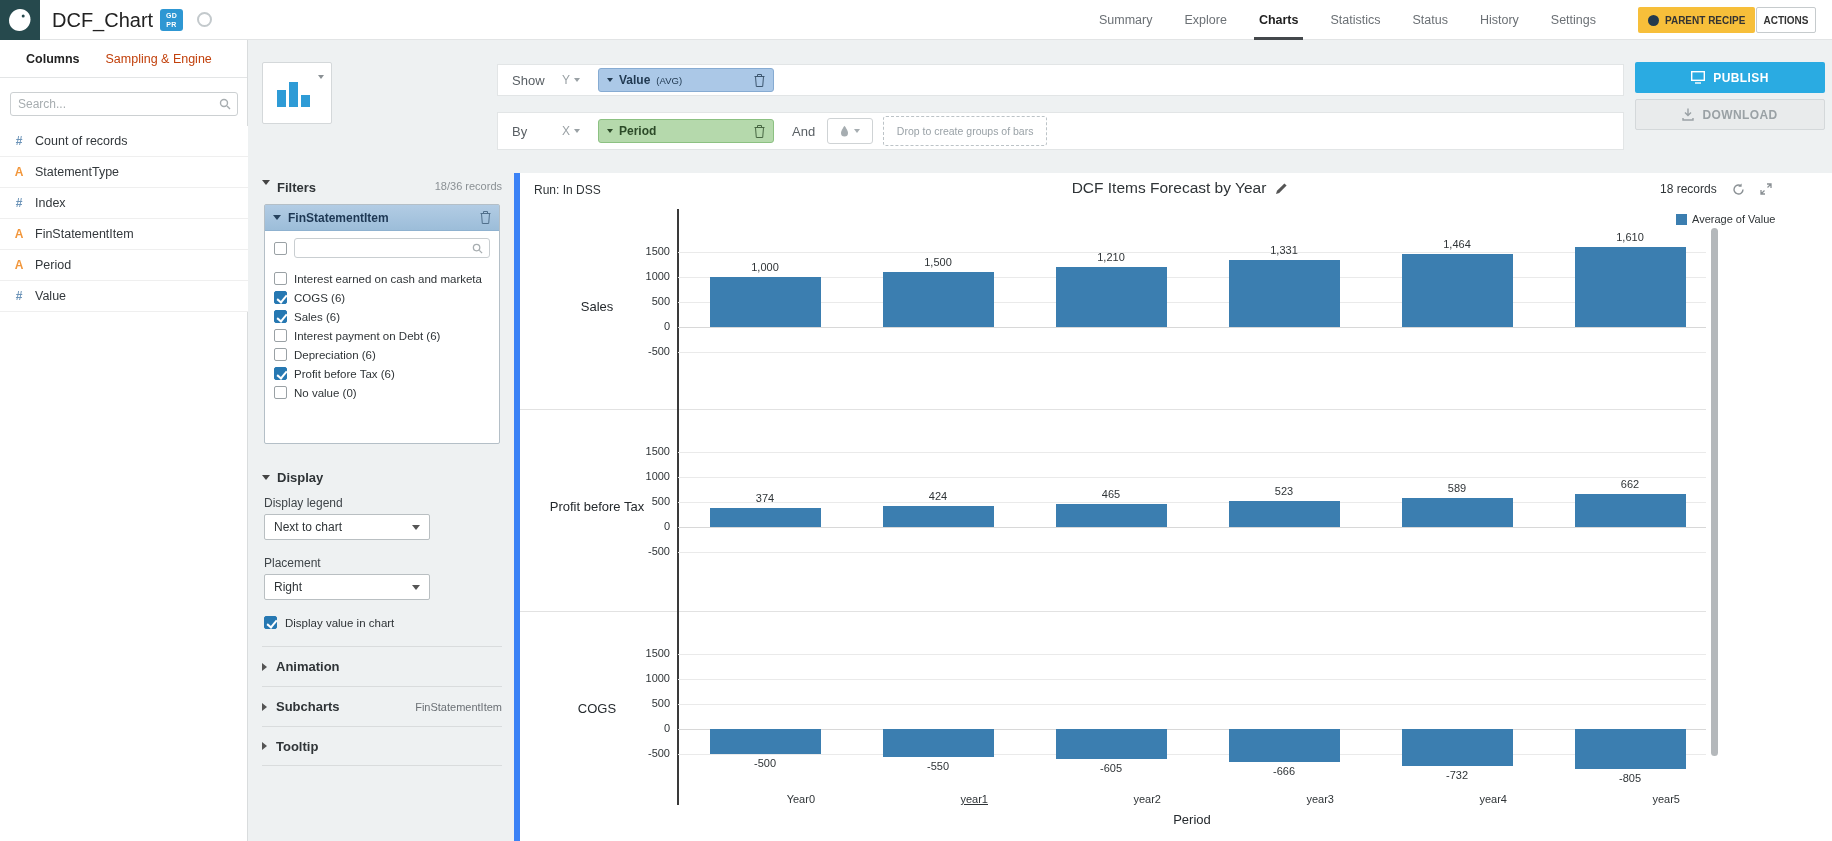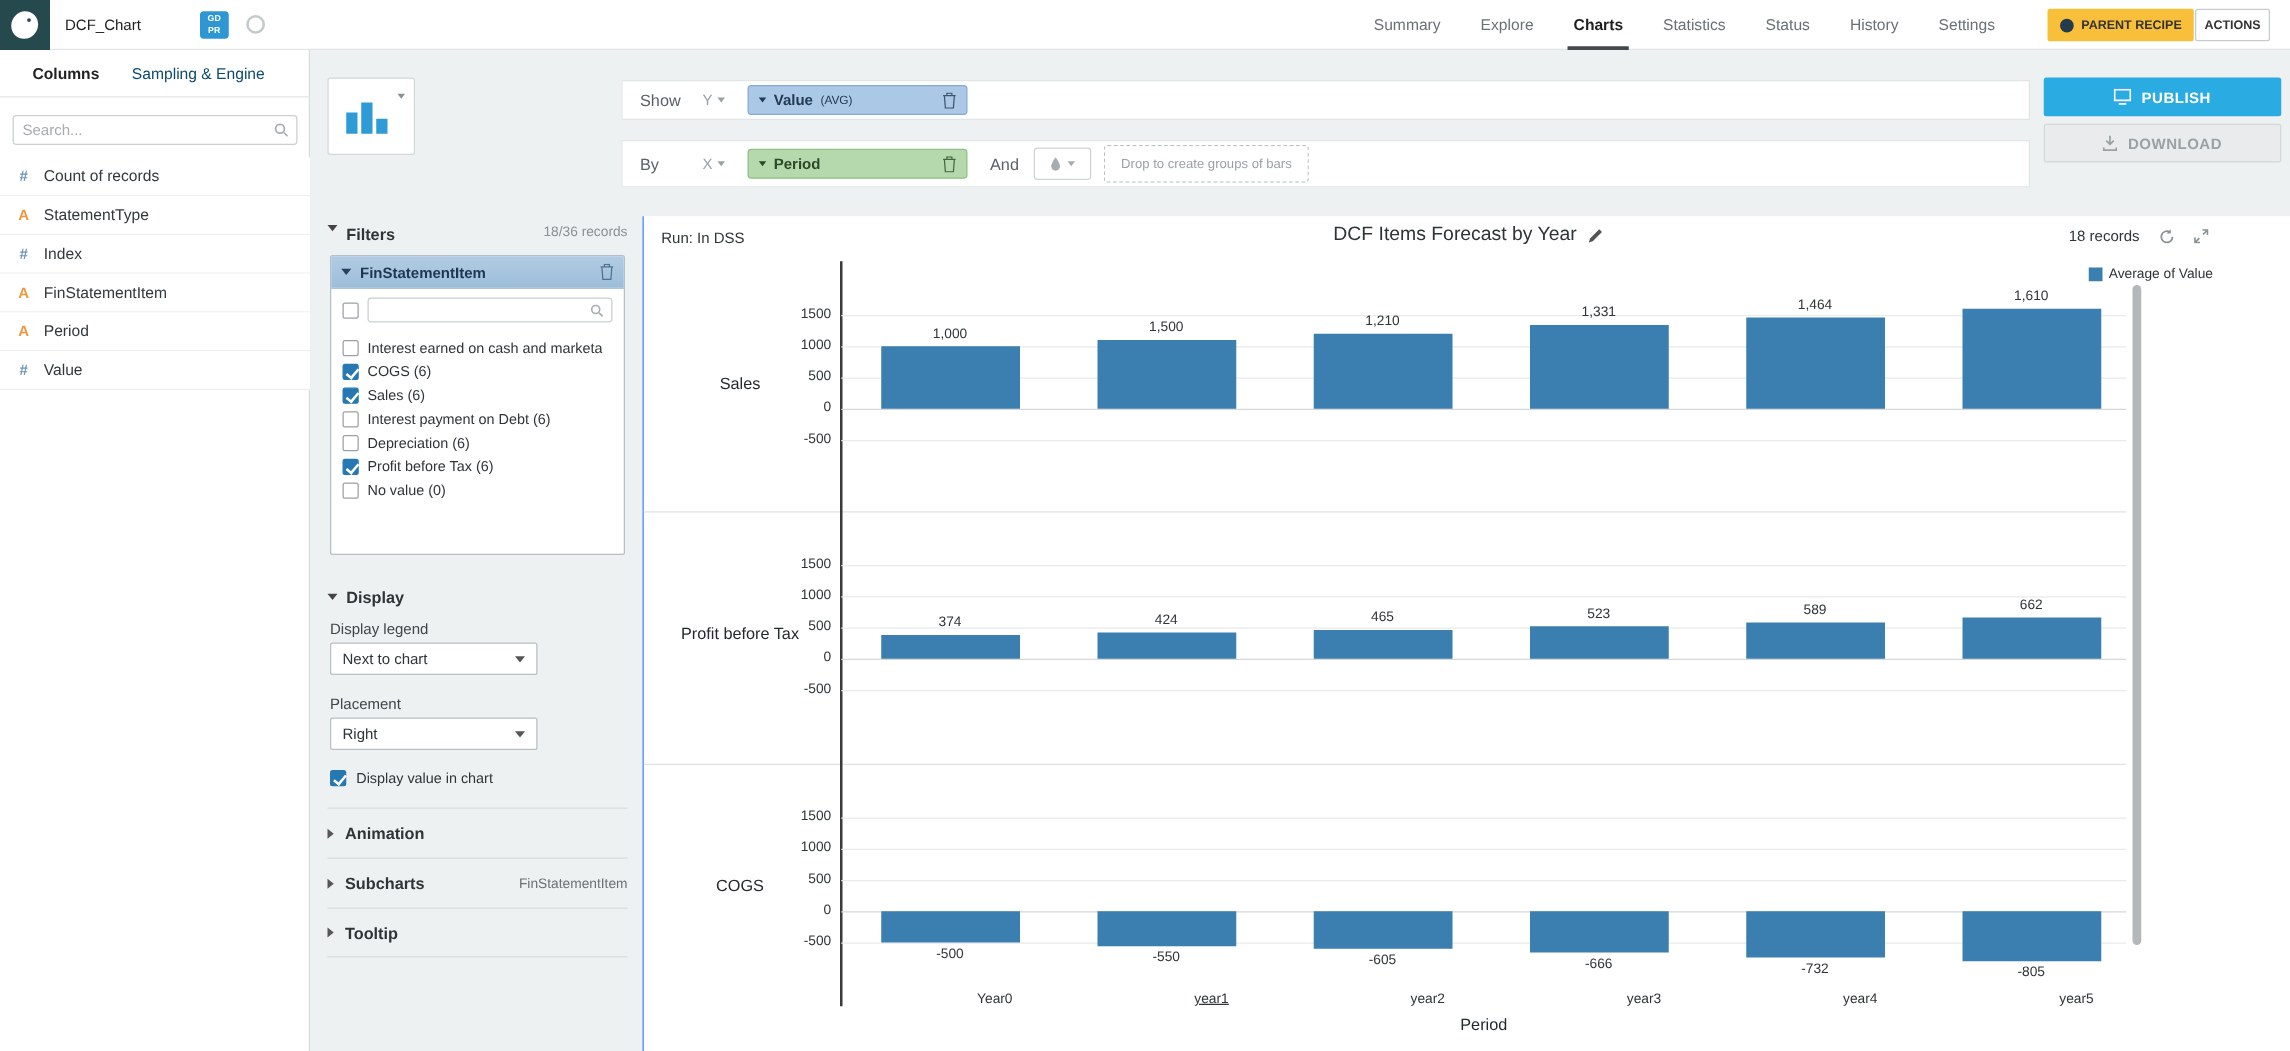--- a/index.html
+++ b/index.html
@@ -3,41 +3,41 @@
 <meta charset="utf-8">
 <style>
   *{box-sizing:border-box;margin:0;padding:0}
   body{margin:0;background:#fff}
   .app{position:relative;width:1832px;height:841px;background:#fff;overflow:hidden;
        font-family:"Liberation Sans","DejaVu Sans",sans-serif;color:#333}
 
   
   .topbar{position:absolute;left:0;top:0;width:1832px;height:40px;background:#fff;border-bottom:1px solid #e2e4e5;z-index:10}
   .logo{position:absolute;left:0;top:0;width:40px;height:40px;background:#26494d;display:flex;align-items:center;justify-content:center;cursor:pointer}
-  .doc-title{position:absolute;left:52px;top:0;height:40px;line-height:40px;font-size:12px;font-weight:500;color:#222}
+  .doc-title{position:absolute;left:52px;top:0;height:40px;line-height:40px;font-size:20px;font-weight:500;color:#222}
   .gdpr{position:absolute;left:160px;top:9px;width:23px;height:22px;border-radius:3px;background:#2e97d3;color:#fff;
         font-size:7px;font-weight:bold;display:flex;flex-direction:column;align-items:center;justify-content:center;line-height:1.3;letter-spacing:.3px}
   .ring{position:absolute;left:197px;top:12px;width:15px;height:15px;border:2px solid #c3c9cc;border-radius:50%}
   .nav{position:absolute;right:236px;top:0;height:40px;display:flex;gap:32px}
   .nav-tab{display:flex;align-items:center;font-size:12.5px;color:#6b7075;cursor:pointer;position:relative}
   .nav-tab.active{color:#1f1f1f;font-weight:bold}
   .nav-tab.active::after{content:"";position:absolute;left:-5px;right:-5px;bottom:0;height:3px;background:#44484c}
   .btn-parent{position:absolute;left:1638px;top:7px;height:26px;background:#f7bf3a;border:none;border-radius:2px;
               display:flex;align-items:center;gap:6px;padding:0 10px;font-size:10px;font-weight:bold;color:#333;cursor:pointer;font-family:inherit}
   .dot{width:11px;height:11px;border-radius:50%;background:#243a4d}
   .btn-actions{position:absolute;left:1756px;top:7px;height:26px;width:60px;background:#fff;border:1px solid #c6cbcd;border-radius:2px;
                font-size:10px;font-weight:bold;color:#333;cursor:pointer;font-family:inherit}
 
   
   .rightbg{position:absolute;left:248px;top:40px;width:1584px;height:801px;background:#eef1f2}
 
   
   .sidebar{position:absolute;left:0;top:40px;width:248px;height:801px;background:#fff;border-right:1px solid #d9dcdd;z-index:2}
   .side-tabs{height:38px;border-bottom:1px solid #e3e5e6;display:flex;align-items:center;padding-left:26px;gap:26px}
-  .stab{font-size:12.5px;color:#0c4a6e;cursor:pointer}
+  .stab{font-size:12.5px;color:#c2410c;cursor:pointer}
   .stab.active{color:#222;font-weight:bold}
   .side-search{position:absolute;left:10px;top:52px;width:228px;height:24px;border:1px solid #ccd0d2;border-radius:3px;background:#fff;display:flex;align-items:center}
   .side-search input{flex:1;border:none;outline:none;padding:0 7px;font-size:12px;color:#333;font-family:inherit;background:transparent;min-width:0}
   .side-search input::placeholder{color:#a7adb0}
   .side-search svg{margin-right:6px;flex:none}
   .col-list{position:absolute;left:0;top:86px;width:248px}
   .col-item{height:31px;display:flex;align-items:center;padding-left:12px;gap:9px;border-bottom:1px solid #efefef;background:#fff;cursor:pointer}
   .col-type{width:14px;text-align:center;font-size:12px;font-weight:bold}
   .col-type.numeric{color:#6d94b8}
   .col-type.text{color:#f2973c}
@@ -100,21 +100,21 @@
           padding:0 9px;font-size:12px;color:#2f3437;cursor:pointer}
   .sel1{top:341px}.sel2{top:401px}
   .select .caret{margin-left:auto;color:#555}
   .dv-row{position:absolute;left:16px;top:443px;display:flex;align-items:center;gap:8px;font-size:11.5px;color:#2f3437;cursor:pointer}
   .acc{position:absolute;left:14px;top:473px;width:240px}
   .acc-row{height:40px;display:flex;align-items:center;gap:9px;border-top:1px solid #d9dcdd;font-size:13px;font-weight:bold;color:#2f3437;cursor:pointer}
   .acc-row:last-child{border-bottom:1px solid #d9dcdd}
   .acc-val{margin-left:auto;font-size:11px;color:#6b7075;font-weight:normal}
 
   
-  .canvas{position:absolute;left:514px;top:173px;width:1318px;height:668px;background:#fff;border-left:1px solid #3b82f6;z-index:2}
+  .canvas{position:absolute;left:514px;top:173px;width:1318px;height:668px;background:#fff;border-left:6px solid #3b82f6;z-index:2}
   .run{position:absolute;left:14px;top:10px;font-size:12px;color:#2f3437}
   .ctitle{position:absolute;left:380px;top:6px;width:560px;display:flex;align-items:center;justify-content:center;gap:9px;font-size:15.5px;color:#2f3437}
   .ctitle svg{cursor:pointer}
   .crecords{position:absolute;left:1140px;top:9px;display:flex;align-items:center;gap:15px;font-size:12px;color:#2f3437}
   .crecords svg{cursor:pointer}
   .legend{position:absolute;left:1156px;top:40px;display:flex;align-items:center;gap:5px;font-size:11px;color:#2f3437}
   .legend .sw{width:11px;height:11px;background:#3b7eb0;flex:none}
   .plot{position:absolute;left:0;top:0;width:1318px;height:668px}
   .grid{position:absolute;left:158px;width:1028px;height:1px;background:#eaeaea}
   .grid.zero{background:#d8d8d8}

